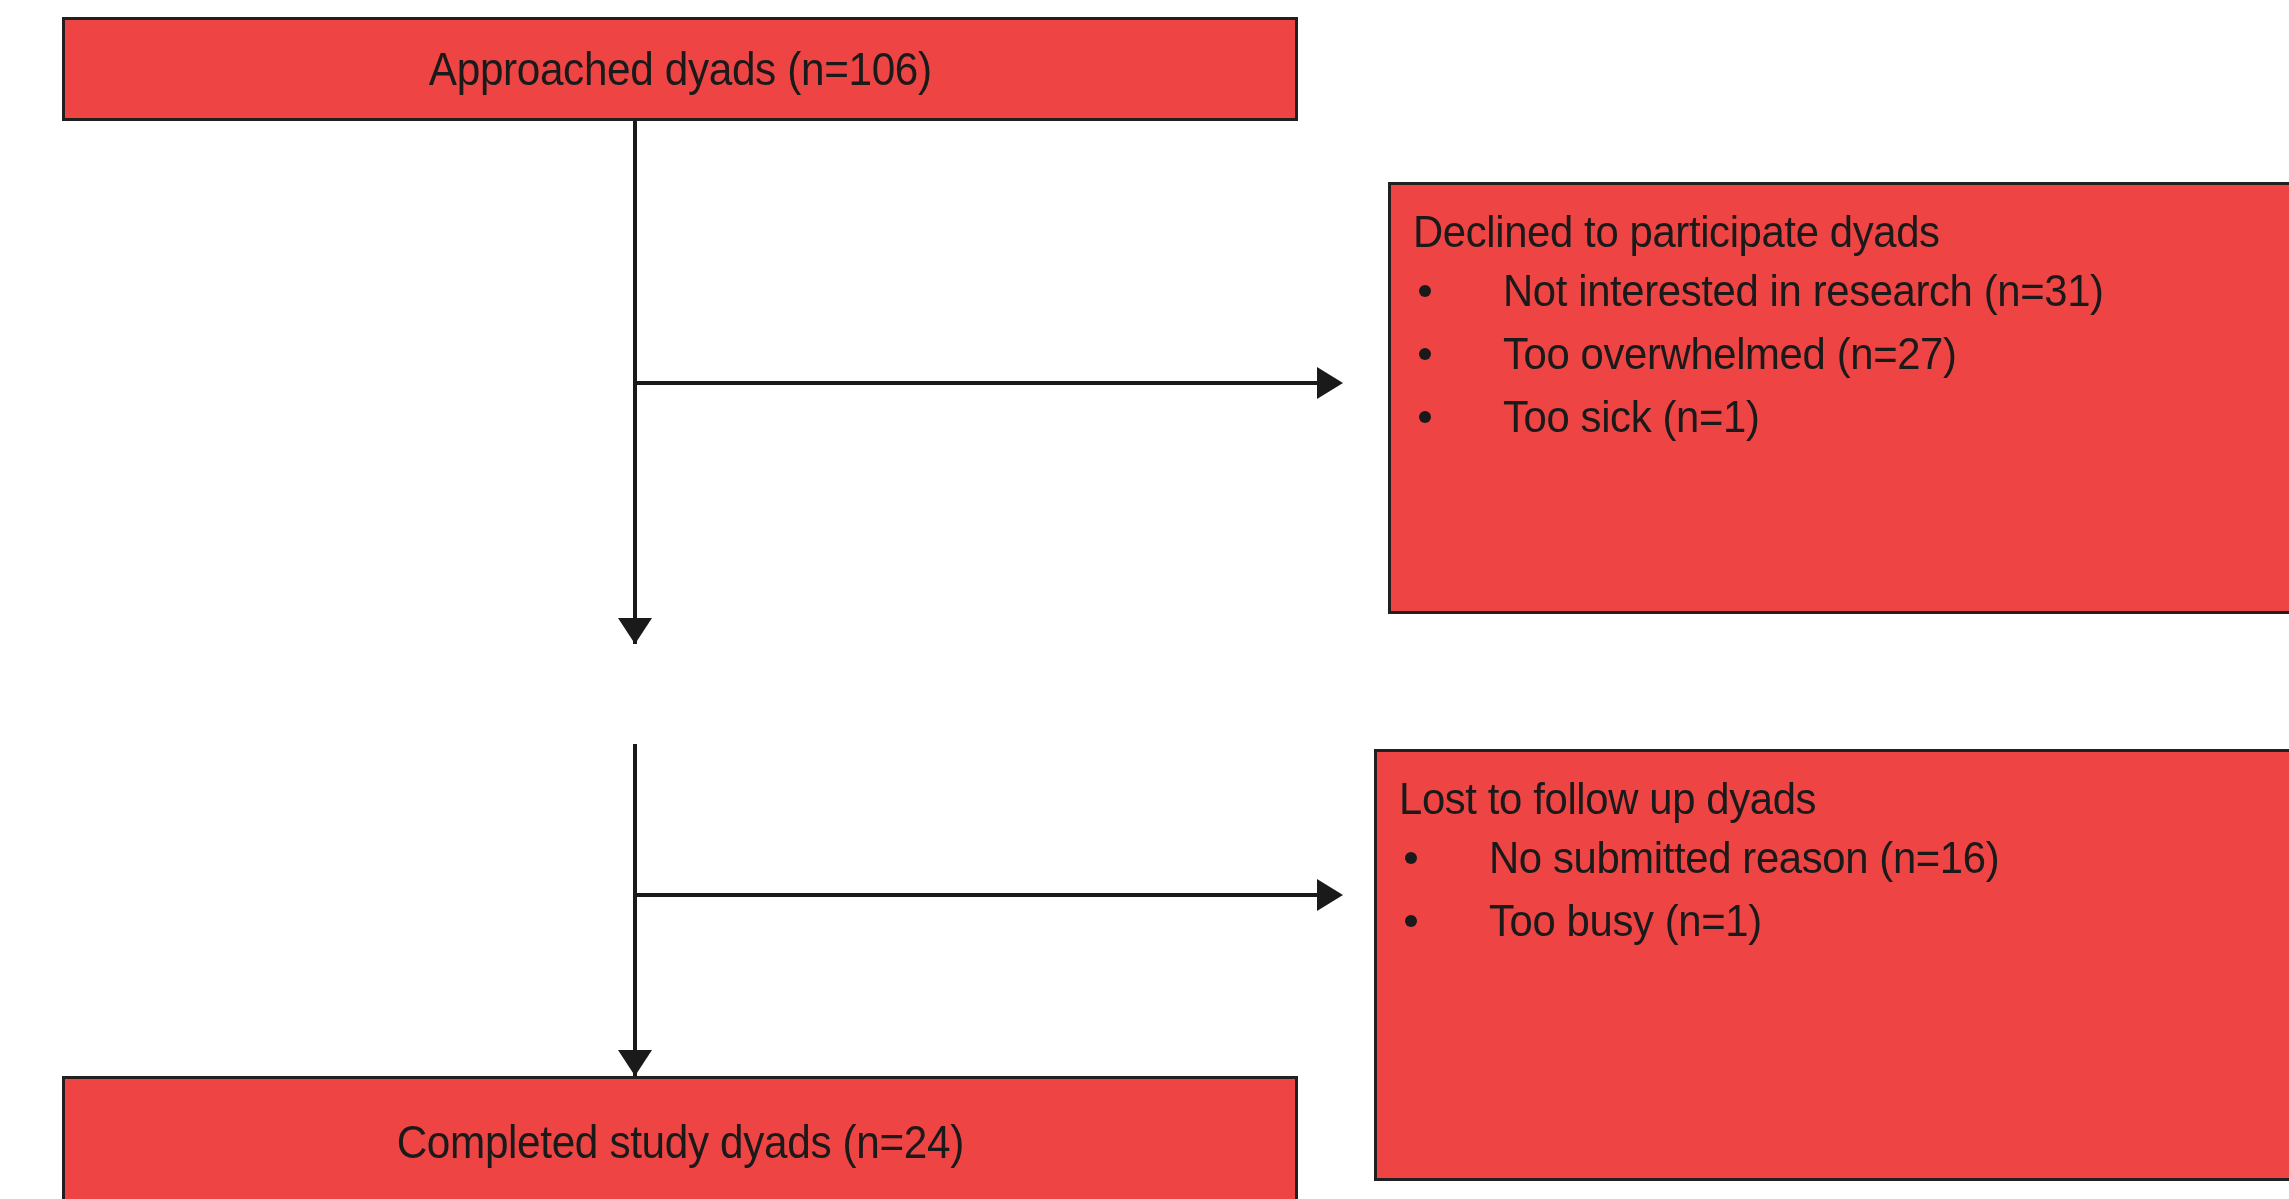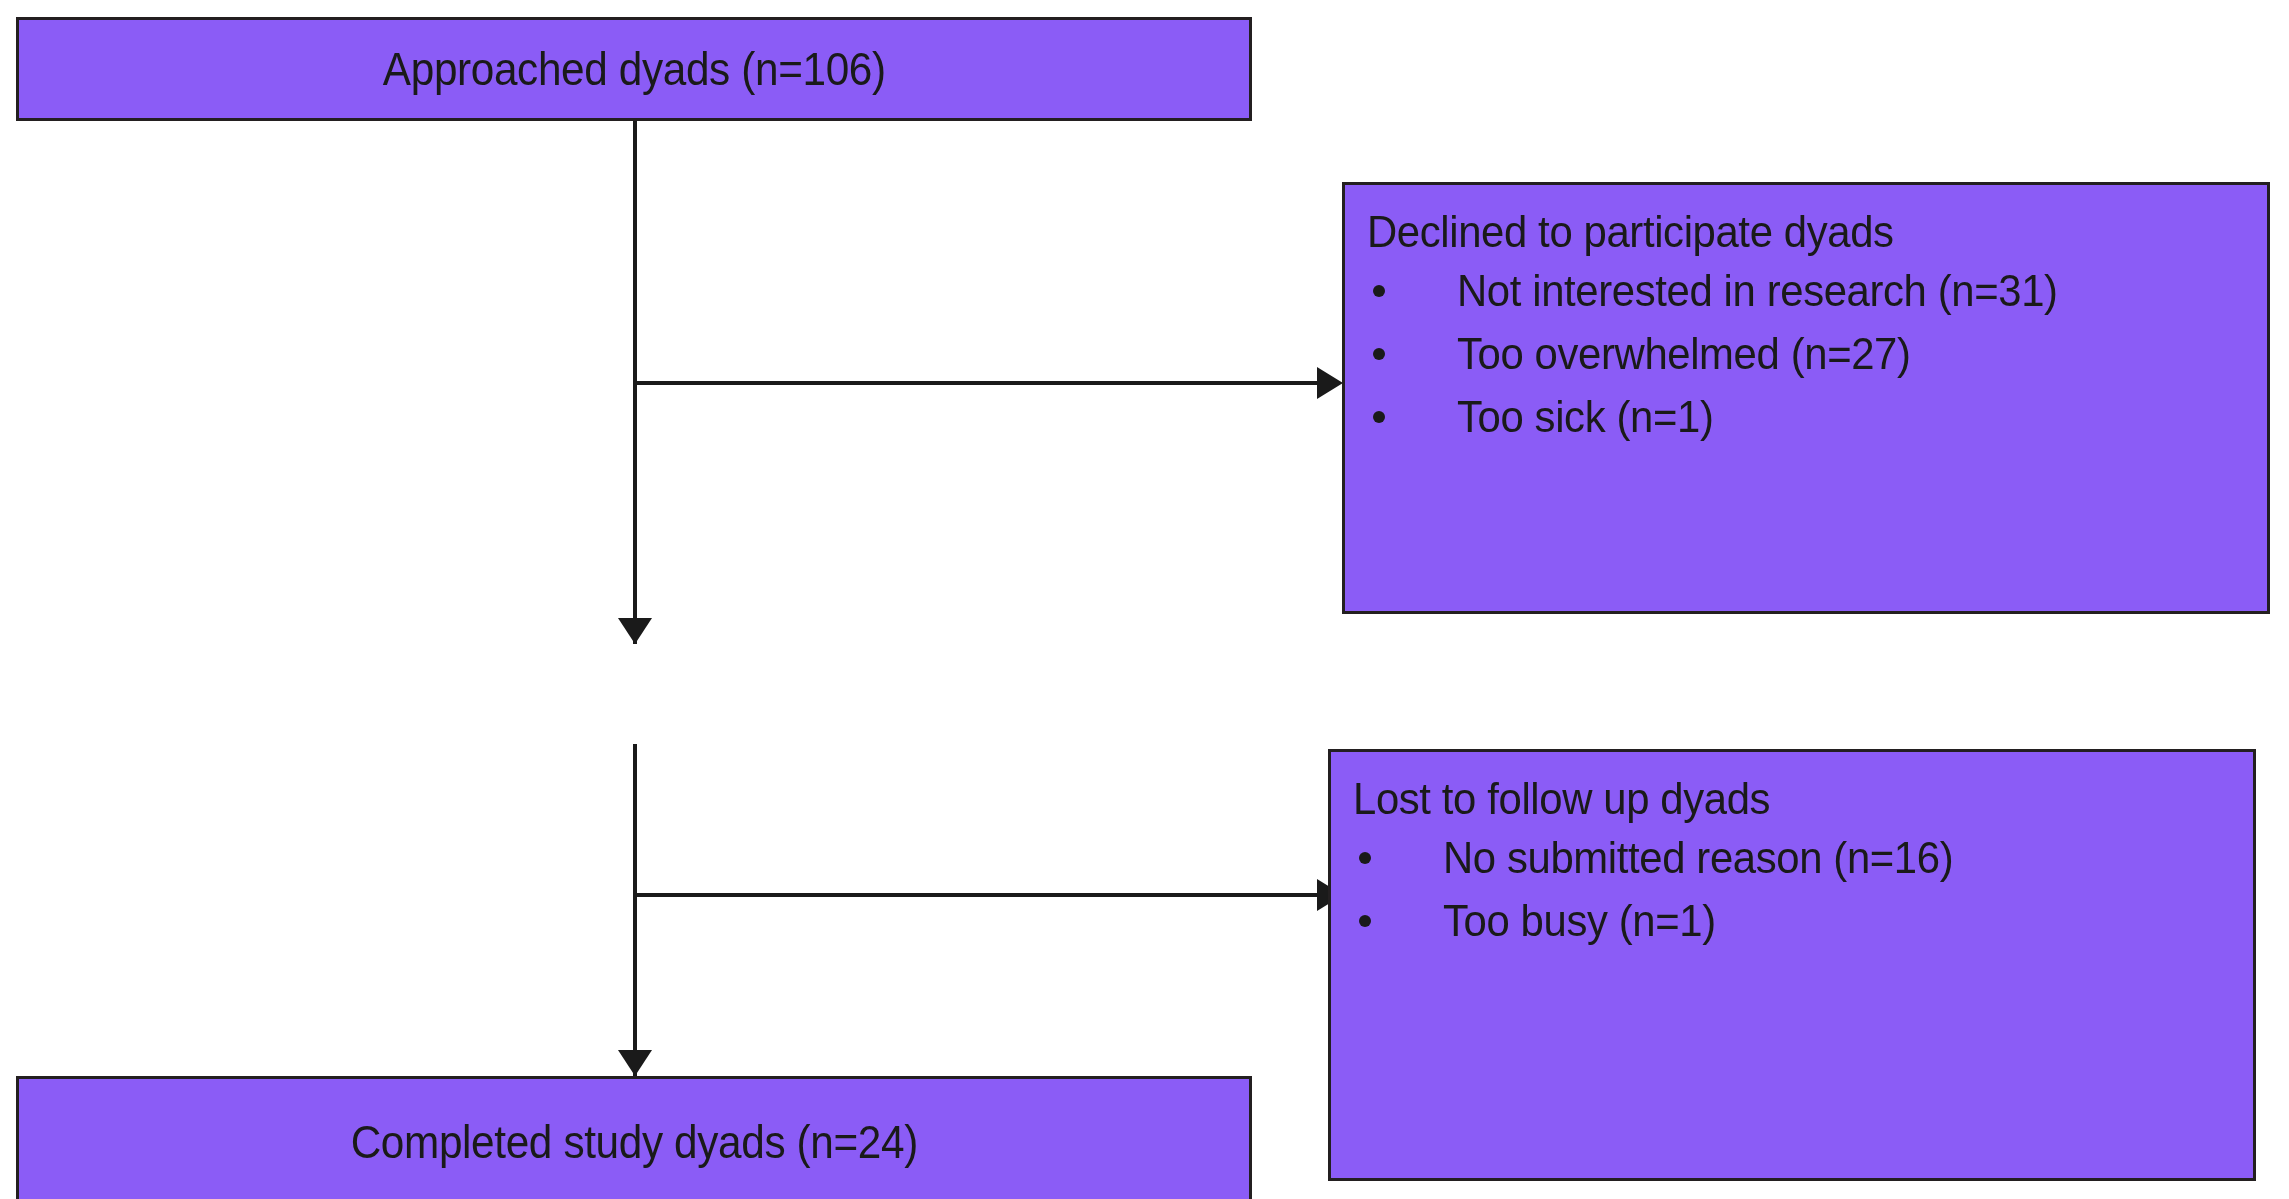--- a/index.html
+++ b/index.html
@@ -15,22 +15,23 @@
     width: 2289px;
     height: 1199px;
     background: #ffffff;
     overflow: hidden;
   }
 
   
   .node {
     position: absolute;
     box-sizing: border-box;
-    background: #8b5cf6;
+    background: #ef4444;
     border: 3px solid #231f20;
+    margin-left: 46px;
   }
   .node.main {
     display: flex;
     align-items: center;
     justify-content: center;
   }
   .node-label {
     font-size: 46px;
     line-height: 1.05;
     color: #1a1a1a;

